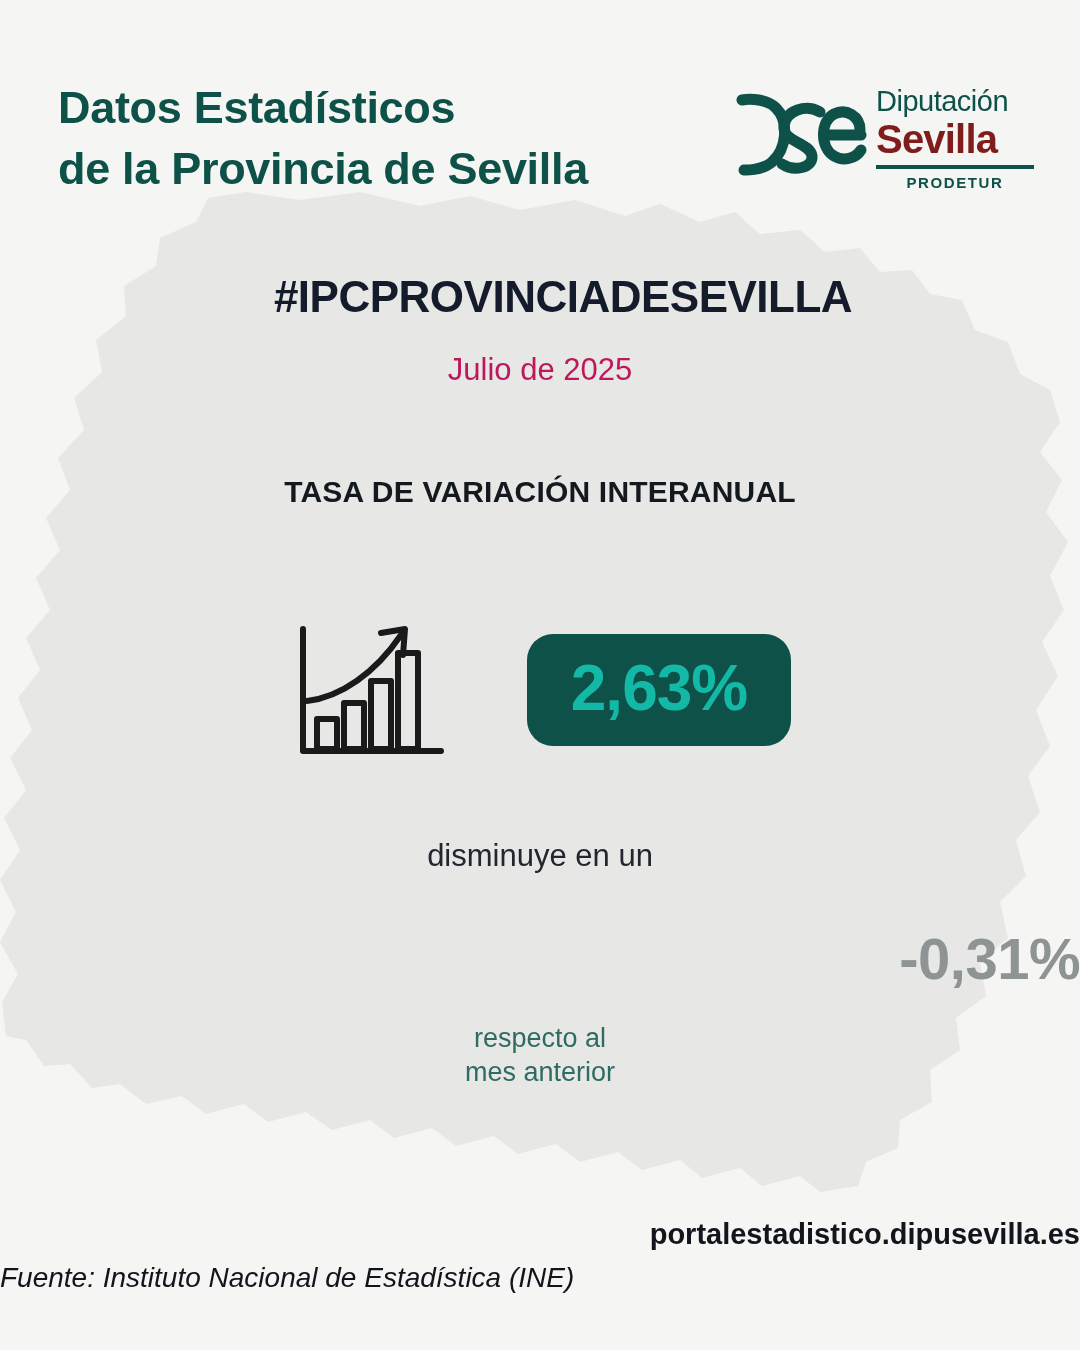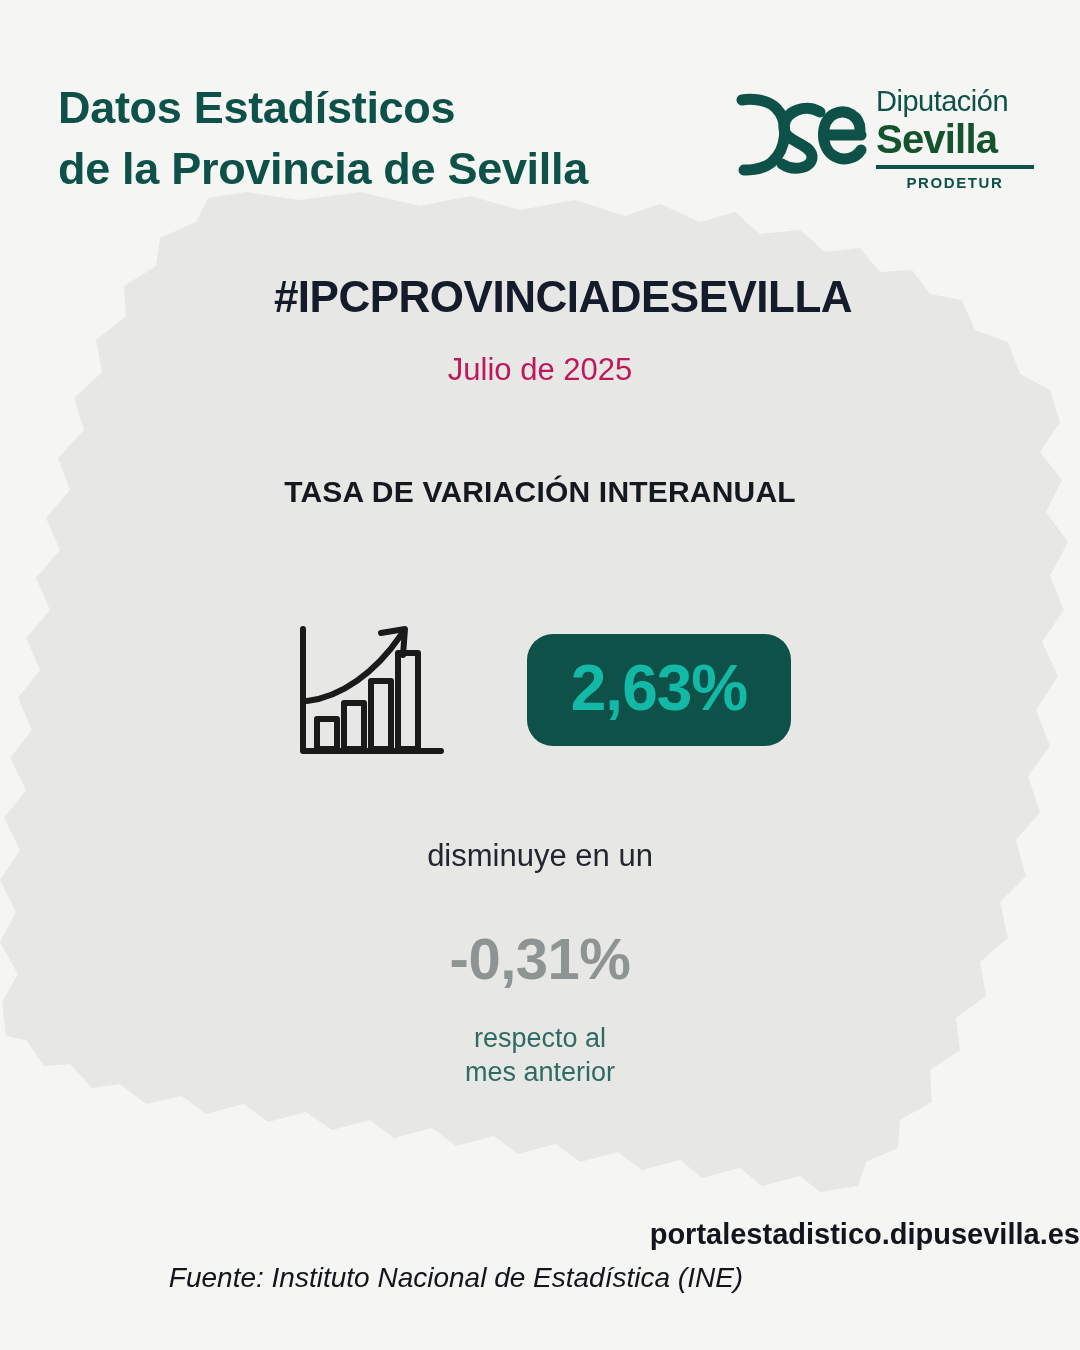--- a/index.html
+++ b/index.html
@@ -78,21 +78,21 @@
     top: 0;
     width: 160px;
   }
   .logo-dip {
     color: #0d5149;
     font-size: 29px;
     line-height: 1.05;
     letter-spacing: -0.5px;
   }
   .logo-sev {
-    color: #14532d;
+    color: #7f1d1d;
     font-size: 40px;
     font-weight: bold;
     line-height: 1.05;
     letter-spacing: -0.8px;
     margin-top: 2px;
   }
   .logo-rule {
     width: 158px;
     height: 4px;
     background: #0d5149;
@@ -177,21 +177,21 @@
     width: 1080px;
     text-align: center;
     color: #22272f;
     font-size: 31px;
   }
   .delta-value {
     position: absolute;
     top: 925px;
     left: 0;
     width: 1080px;
-    text-align: center;
+    text-align: right;
     color: #8e9493;
     font-size: 58px;
     font-weight: bold;
     letter-spacing: -0.5px;
   }
   .delta-note {
     position: absolute;
     top: 1022px;
     left: 0;
     width: 1080px;
@@ -211,21 +211,21 @@
     text-align: right;
     color: #12151c;
     font-size: 29px;
     font-weight: bold;
   }
   .footer-source {
     position: absolute;
     top: 1262px;
     left: 0;
     width: 912px;
-    text-align: center;
+    text-align: left;
     color: #12151c;
     font-size: 28px;
     font-style: italic;
   }
 </style>
 </head>
 <body>
 
 <div class="map-bg">
   <svg viewBox="0 0 1080 1010" preserveAspectRatio="none" aria-hidden="true">

